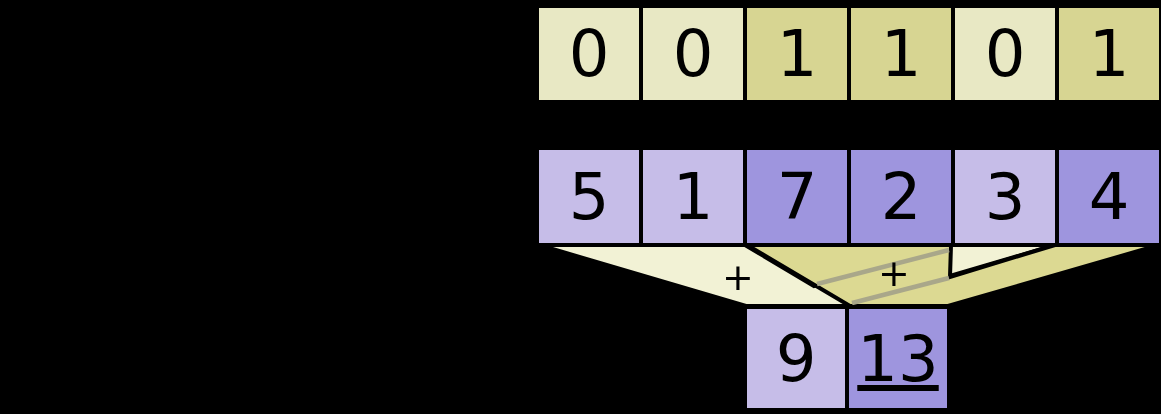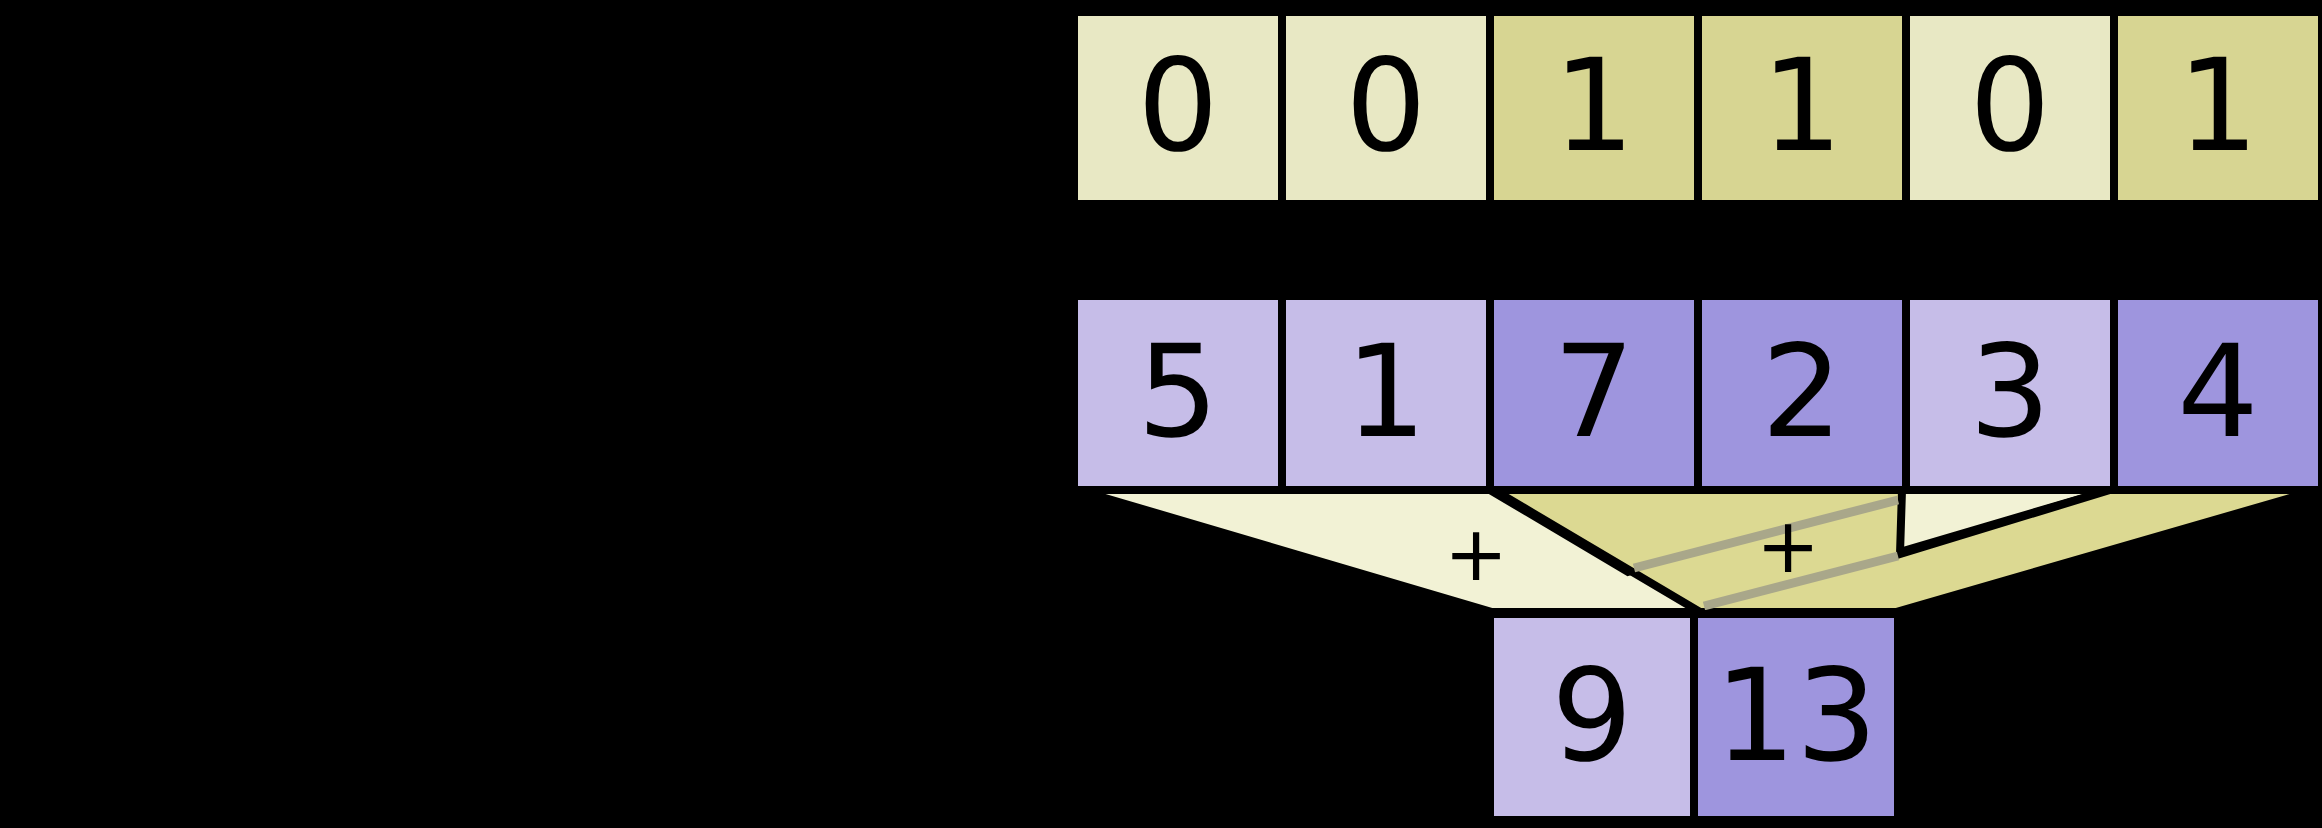--- a/index.html
+++ b/index.html
@@ -20,21 +20,21 @@
   }
   .cell:first-child{margin-left:0;}
   .mrow{left:535px;top:4px;height:100px;}
   .mrow .cell{width:108px;background:var(--cream,#e8e8c4);}
   .mrow .cell.hl{background:var(--khaki,#d7d592);}
   .vrow{left:535px;top:146px;height:101px;}
   .vrow .cell{width:108px;background:var(--purpleL,#c6bde8);}
   .vrow .cell.hl{background:var(--purpleD,#9e95de);}
   .rrow{left:743px;top:305px;height:107px;}
   .rrow .cell{width:106px;background:var(--purpleL,#c6bde8);}
-  .rrow .cell.hl{background:var(--purpleD,#9e95de);}
+  .rrow .cell.hl{background:var(--purpleD,#9e95de);text-decoration:underline;}
   .funnel-light{fill:var(--creamL,#f2f2d5);stroke:var(--ink,#000);stroke-width:4;}
   .funnel-dark{fill:var(--khakiF,#dcd992);stroke:var(--ink,#000);stroke-width:4;}
   .hidden-edge{stroke:var(--grayline,#a9a78a);stroke-width:4.5;fill:none;}
   .plus{font-family:"DejaVu Sans",sans-serif;font-size:38px;fill:var(--ink,#000);
         text-anchor:middle;dominant-baseline:central;}
 </style>
 </head>
 <body>
 
 <div class="stage">

